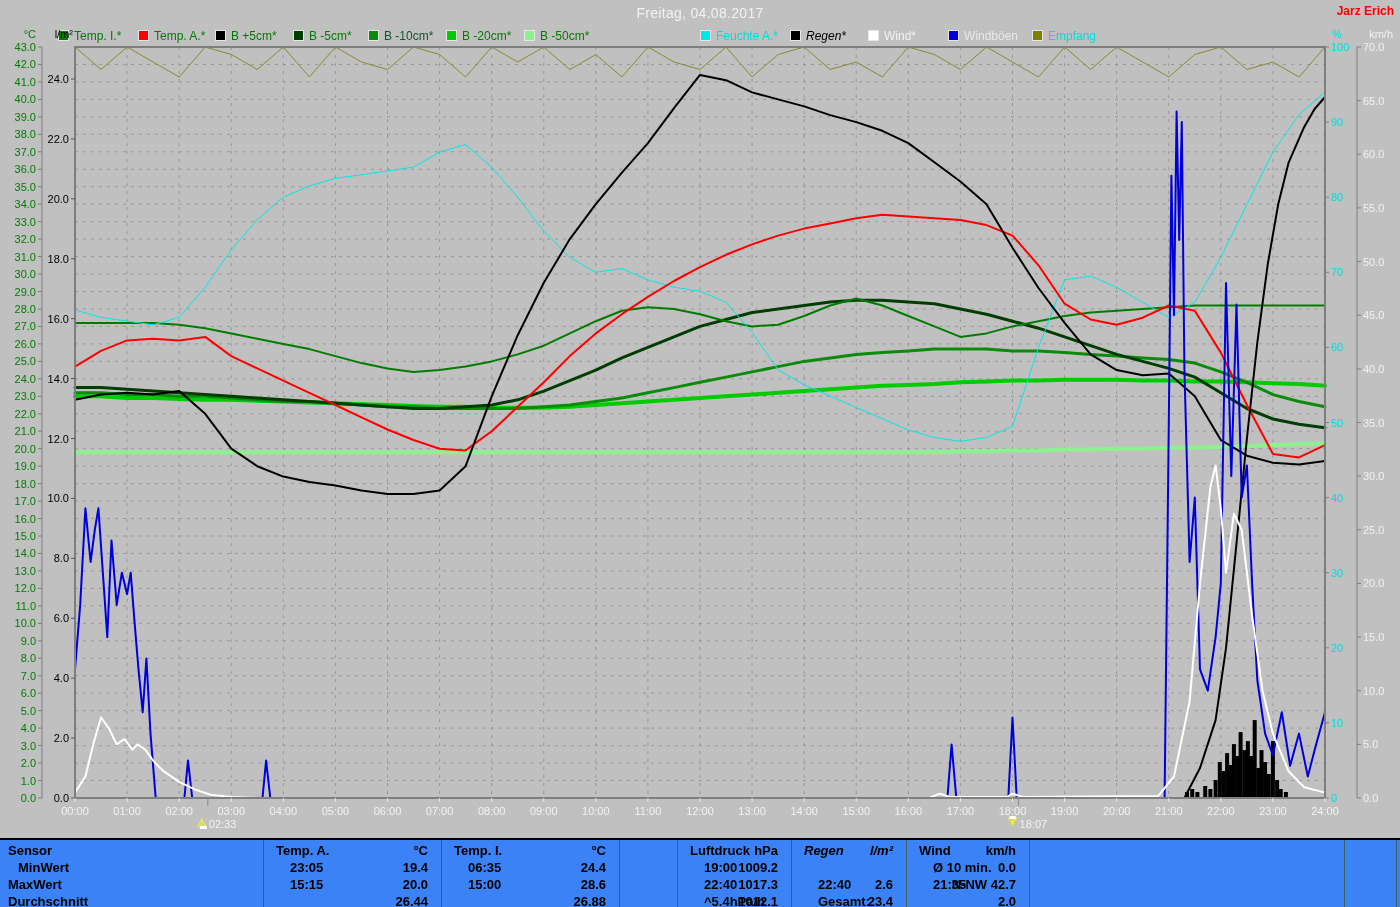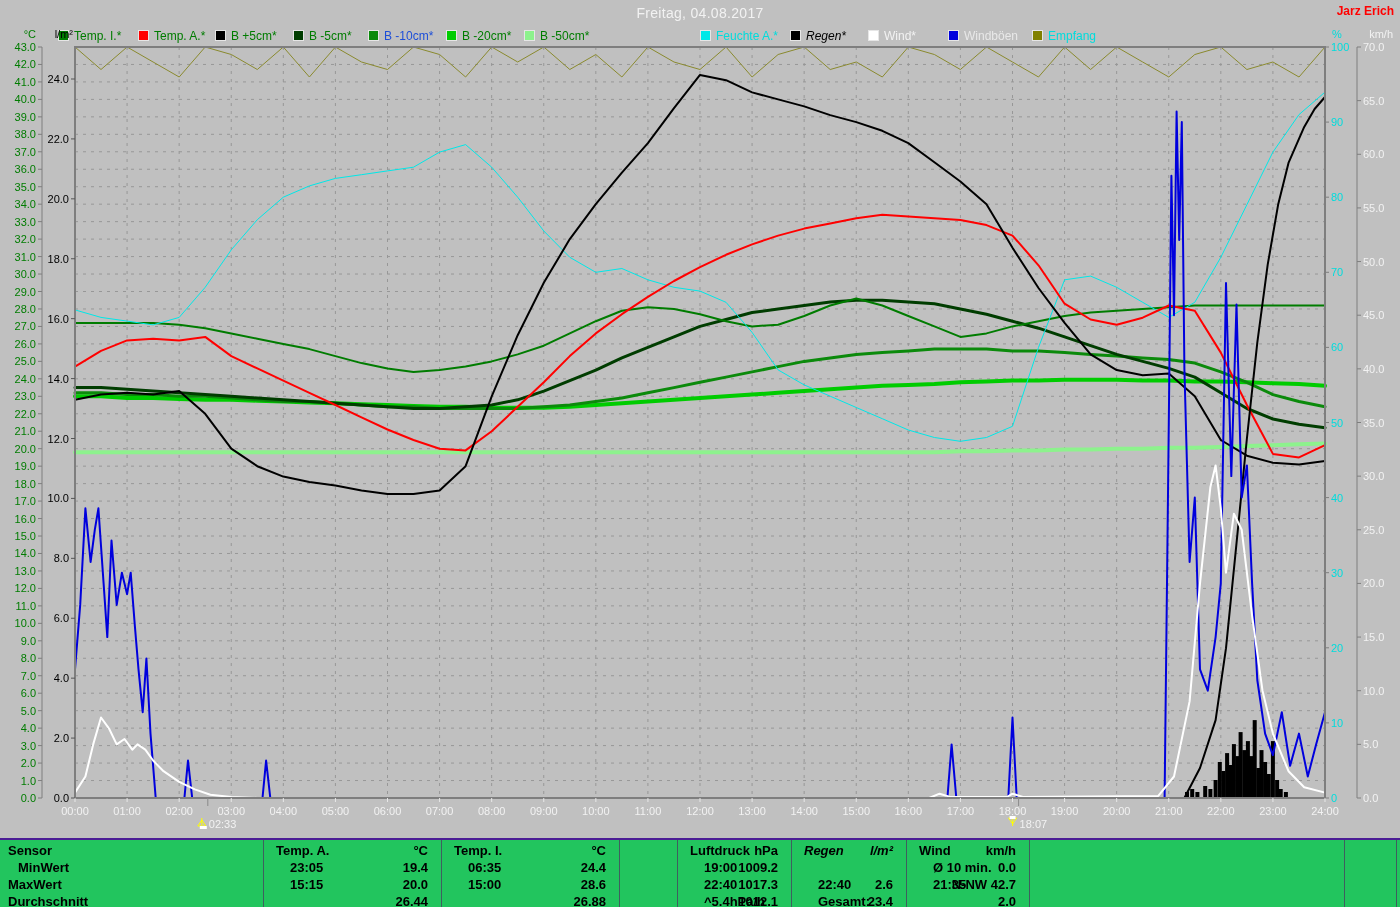--- a/index.html
+++ b/index.html
@@ -3,40 +3,40 @@
 <meta charset="utf-8">
 <style>
   html,body{margin:0;padding:0}
   body{width:1400px;height:907px;background:#c0c0c0;position:relative;overflow:hidden;
        font-family:"Liberation Sans","DejaVu Sans",sans-serif;}
   .title{position:absolute;top:5px;left:0;right:0;text-align:center;color:#f2f2f2;font-size:14px;letter-spacing:.3px}
   .station{position:absolute;top:4px;right:6px;color:#ff0000;font-size:12px;font-weight:bold}
   #legend .item{position:absolute;top:29px;font-size:12px;white-space:nowrap;cursor:default}
   #legend .sw{display:inline-block;width:9px;height:9px;border:1px solid #e6e6e6;vertical-align:-1px;margin-right:5px}
   #chart{position:absolute;top:0;left:0}
-  #stats{position:absolute;top:838px;left:0;width:1400px;height:69px;background:#22c55e;border-top:2px solid #4c1d95;box-sizing:border-box;font-size:13px;font-weight:bold;color:#000}
+  #stats{position:absolute;top:838px;left:0;width:1400px;height:69px;background:#3b82f6;border-top:2px solid #000000;box-sizing:border-box;font-size:13px;font-weight:bold;color:#000}
   #stats .sec{position:absolute;top:0;height:100%;}
   #stats .row{position:absolute;left:8px;right:8px;height:17px;line-height:17px;white-space:nowrap}
   #stats .row .l{position:absolute;left:14px}
   #stats .row .r{position:absolute;right:0}
   #stats .hdr .l{left:0}
   #stats .lab{position:absolute;left:8px;height:17px;line-height:17px}
   #stats .div{position:absolute;top:0;bottom:0;width:1px;background:#3f5f5f}
 </style>
 </head>
 <body>
 
 <div class="title">Freitag, 04.08.2017</div>
 <div class="station">Jarz Erich</div>
 <div id="legend">
     <span class="item" style="left: 58px; color: rgb(0, 124, 0);"><span class="sw" style="background: rgb(0, 124, 0);"></span><span>Temp. I.*</span></span>
     <span class="item" style="left: 138px; color: rgb(0, 124, 0);"><span class="sw" style="background: rgb(255, 0, 0);"></span><span>Temp. A.*</span></span>
     <span class="item" style="left: 215px; color: rgb(0, 124, 0);"><span class="sw" style="background: rgb(0, 0, 0);"></span><span>B +5cm*</span></span>
     <span class="item" style="left: 293px; color: rgb(0, 124, 0);"><span class="sw" style="background: rgb(0, 61, 0);"></span><span>B -5cm*</span></span>
-    <span class="item" style="left: 368px; color: #1d4ed8;"><span class="sw" style="background: rgb(11, 138, 11);"></span><span>B -10cm*</span></span>
+    <span class="item" style="left: 368px; color: #14532d;"><span class="sw" style="background: rgb(11, 138, 11);"></span><span>B -10cm*</span></span>
     <span class="item" style="left: 446px; color: rgb(0, 124, 0);"><span class="sw" style="background: rgb(0, 204, 0);"></span><span>B -20cm*</span></span>
     <span class="item" style="left: 524px; color: rgb(0, 124, 0);"><span class="sw" style="background: rgb(141, 242, 141);"></span><span>B -50cm*</span></span>
     <span class="item" style="left: 700px; color: rgb(0, 220, 220);"><span class="sw" style="background: rgb(0, 232, 232);"></span><span>Feuchte A.*</span></span>
     <span class="item" style="left: 790px; color: rgb(0, 0, 0); font-style: italic;"><span class="sw" style="background: rgb(0, 0, 0);"></span><span>Regen*</span></span>
     <span class="item" style="left: 868px; color: rgb(242, 242, 242);"><span class="sw" style="background: rgb(255, 255, 255);"></span><span>Wind*</span></span>
     <span class="item" style="left: 948px; color: rgb(232, 232, 232);"><span class="sw" style="background: rgb(0, 0, 221);"></span><span>Windböen</span></span>
     <span class="item" style="left: 1032px; color: rgb(0, 220, 220);"><span class="sw" style="background: rgb(128, 128, 0);"></span><span>Empfang</span></span>
   </div>
 <svg id="chart" width="1400" height="838">
     <g>

